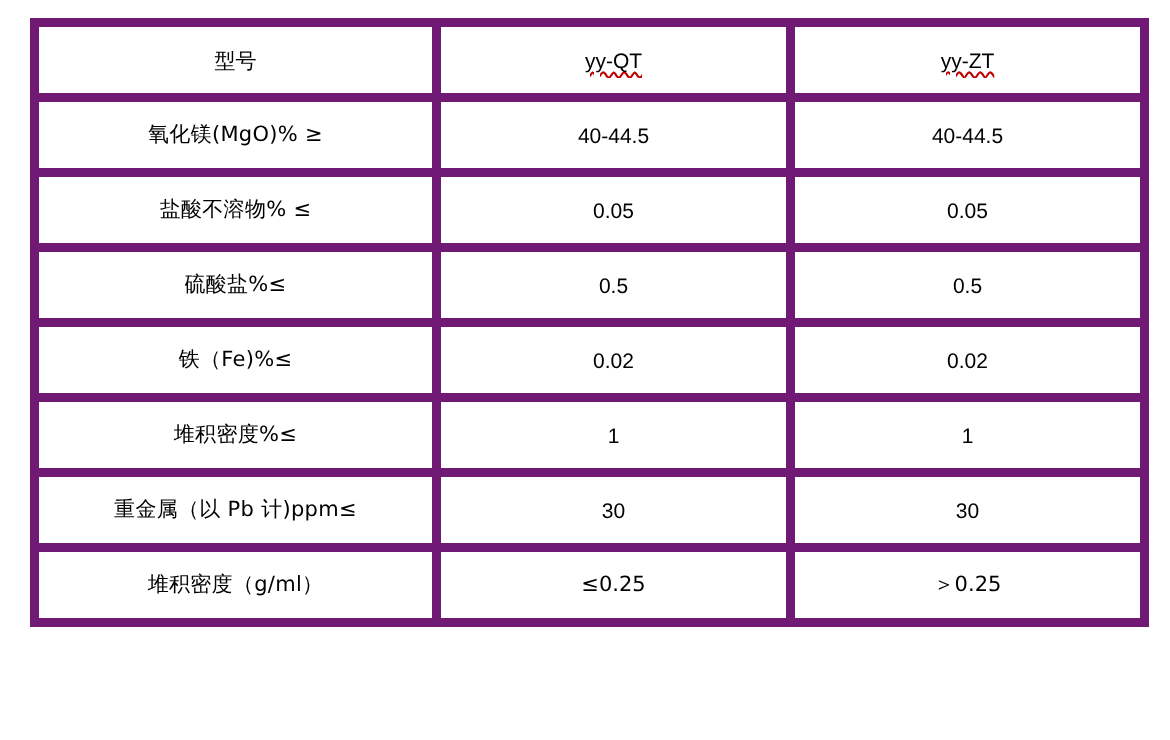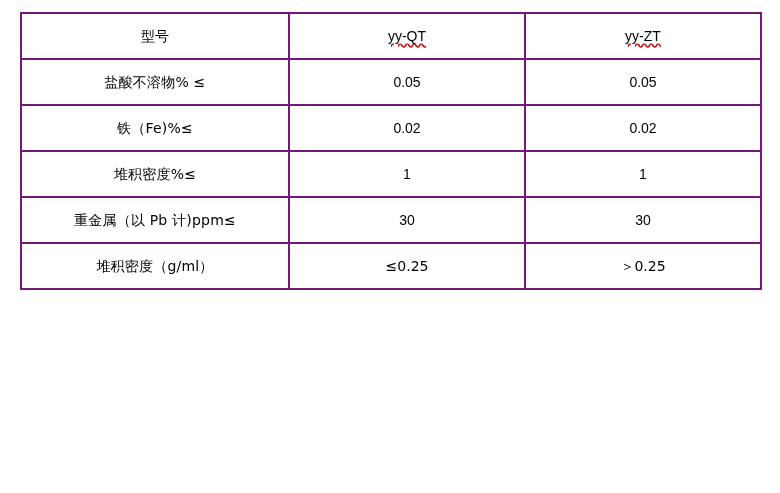--- a/index.html
+++ b/index.html
@@ -20,21 +20,21 @@
     background: #ffffff;
     box-sizing: border-box;
   }
   table.spec-table {
     border-collapse: collapse;
     width: 740px;
     margin: 12px 0 0 20px;
     table-layout: fixed;
   }
   table.spec-table td {
-    border: 2px solid #701a75;
+    border: 6px solid #701a75;
     height: 44px;
     text-align: center;
     vertical-align: middle;
     font-size: 14px;
     padding: 0 4px;
     line-height: 1.3;
   }
   col.c-label { width: 268px; }
   col.c-val   { width: 236px; }
   .hdr-cell {
@@ -68,28 +68,38 @@
       <col class="c-val">
       <col class="c-val">
     </colgroup>
     <tbody>
       <tr>
         <td class="hdr-cell">型号</td>
         <td class="hdr-cell"><span class="underline-dotted">yy-QT</span></td>
         <td class="hdr-cell"><span class="underline-dotted">yy-ZT</span></td>
       </tr>
 
+      <tr>
+        <td class="lbl cmp">氧化镁(MgO)% ≥</td>
+        <td class="val">40-44.5</td>
+        <td class="val">40-44.5</td>
+      </tr>
 
 
       <tr>
         <td class="lbl cmp">盐酸不溶物% ≤</td>
         <td class="val">0.05</td>
         <td class="val">0.05</td>
       </tr>
 
+      <tr>
+        <td class="lbl cmp">硫酸盐%≤</td>
+        <td class="val">0.5</td>
+        <td class="val">0.5</td>
+      </tr>
 
 
       <tr>
         <td class="lbl cmp">铁（Fe)%≤</td>
         <td class="val">0.02</td>
         <td class="val">0.02</td>
       </tr>
 
       <tr>
         <td class="lbl cmp">堆积密度%≤</td>

